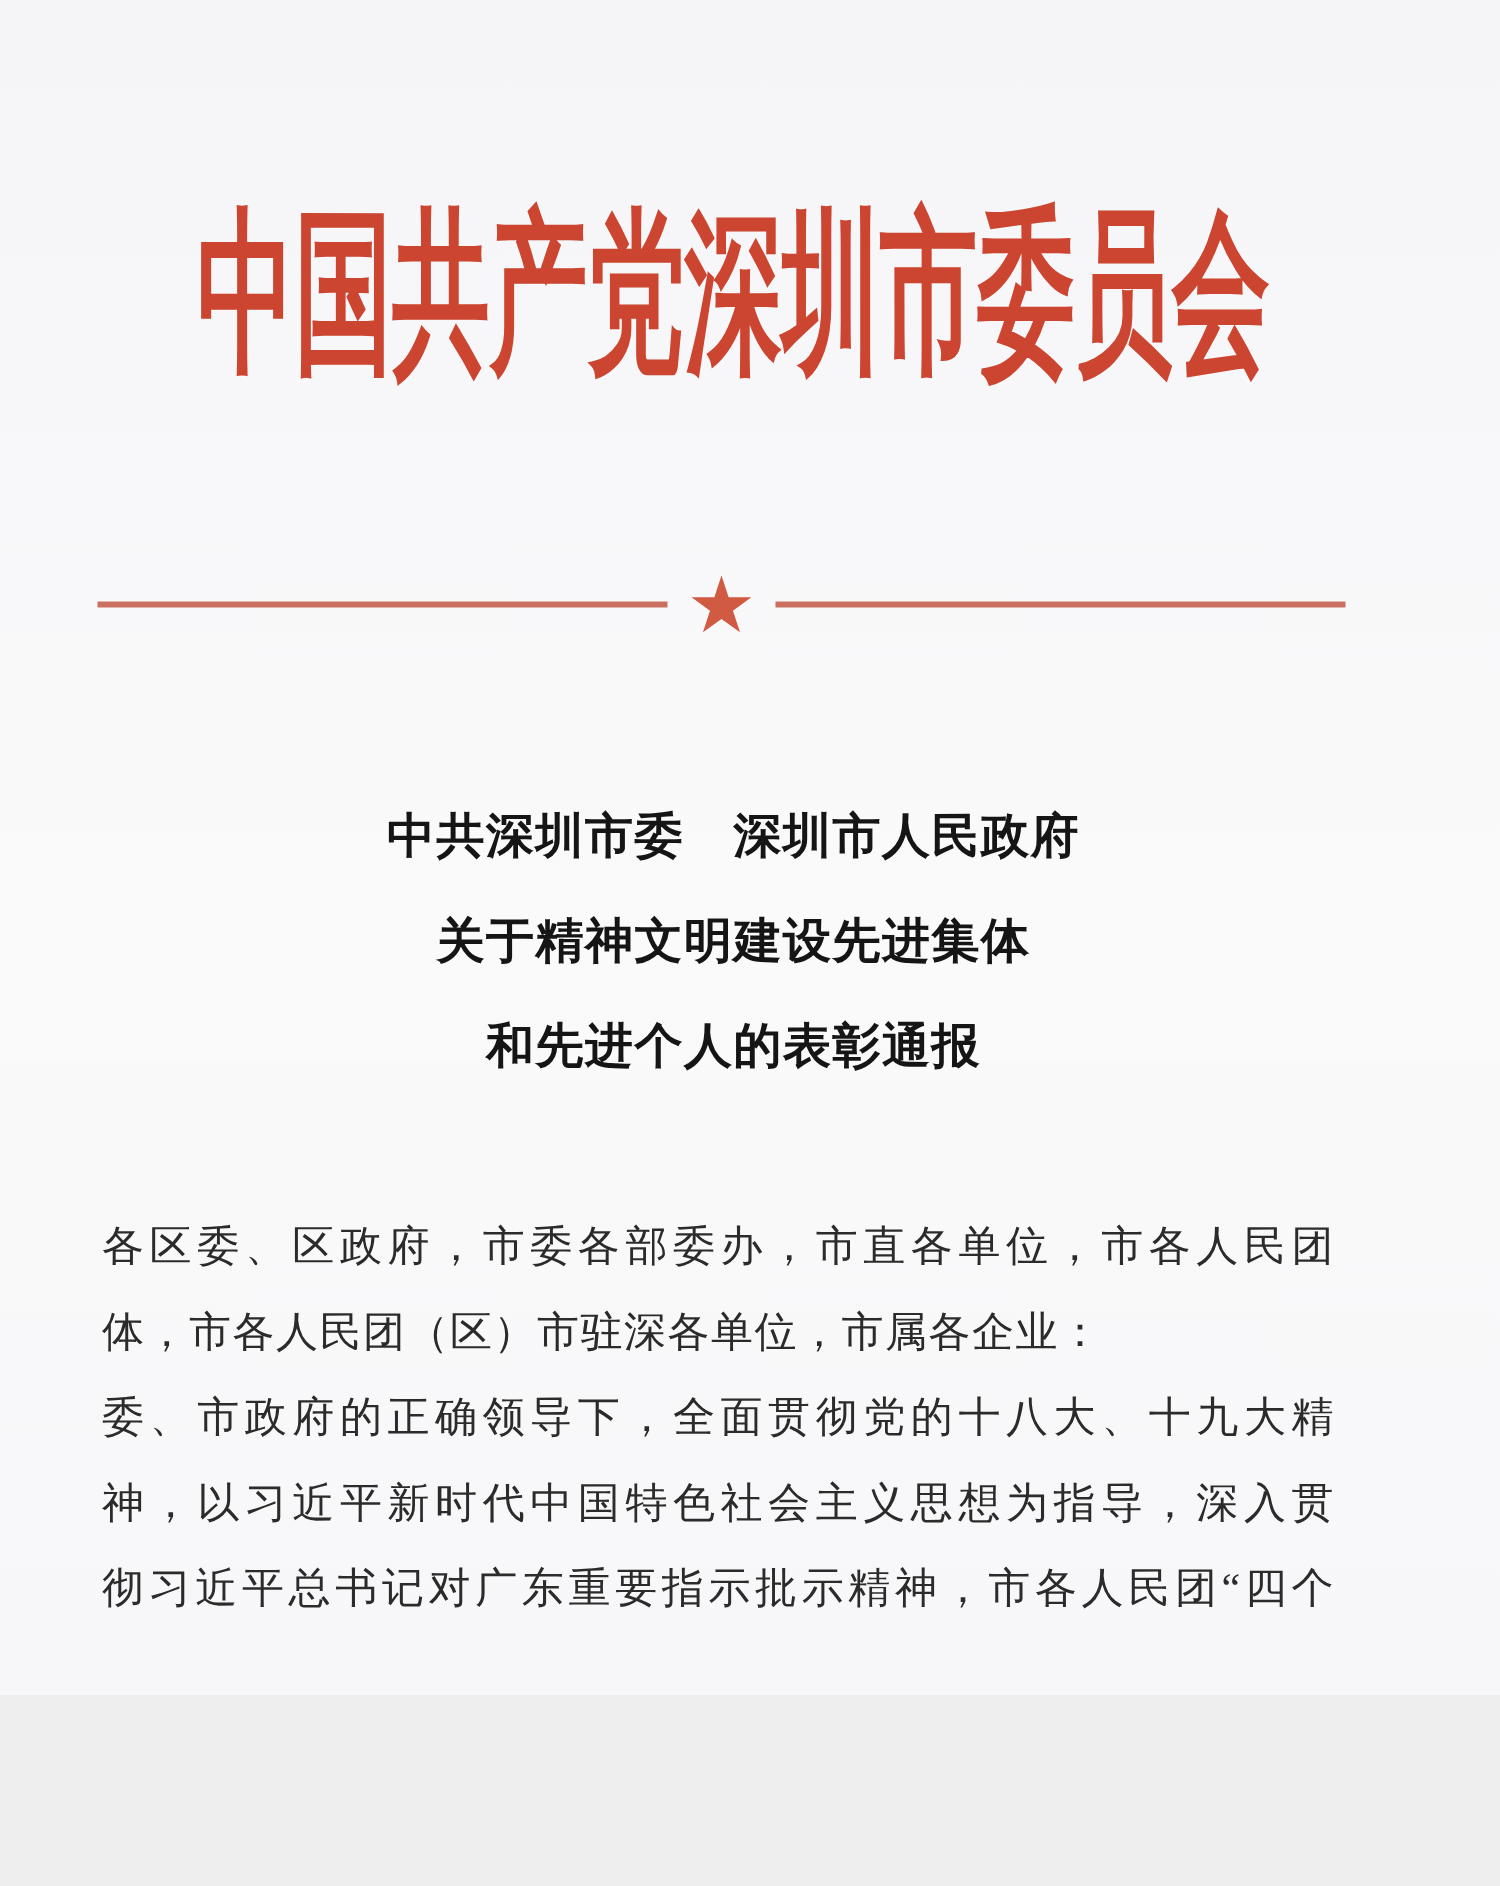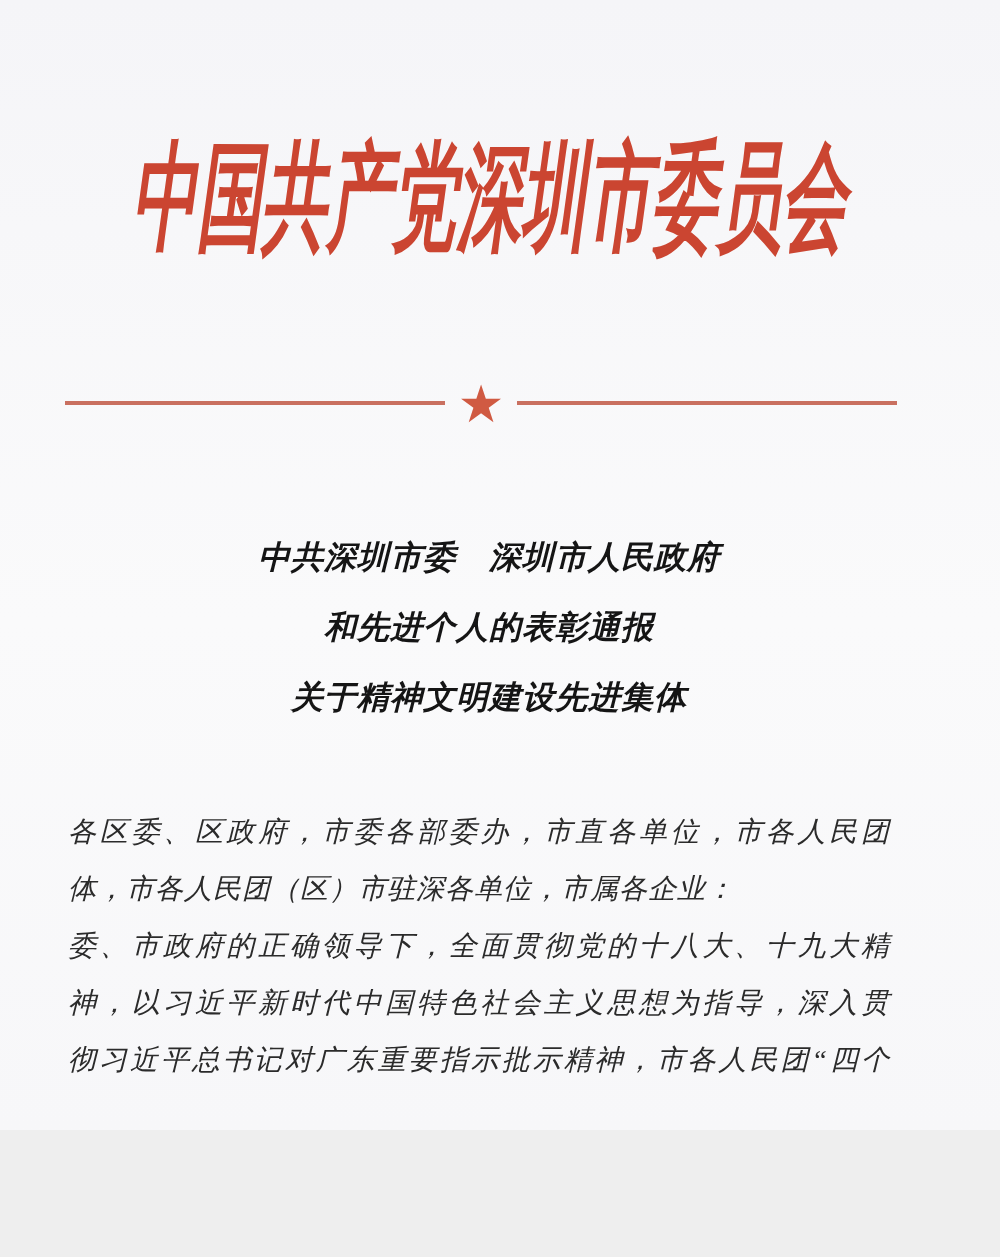--- a/index.html
+++ b/index.html
@@ -14,21 +14,20 @@
   * { margin: 0; padding: 0; box-sizing: border-box; }
   html, body { background: #eee; }
   .page {
     position: relative;
     width: 1000px;
     height: 1130px;
     margin: 0 auto;
     overflow: hidden;
     background: linear-gradient(180deg, #f5f5f8 0%, var(--page-bg) 20%, #fafafb 55%, var(--page-bg) 100%);
     font-family: "Liberation Serif", "DejaVu Serif", serif;
-    font-style: italic;
   }
   
   .issuer {
     position: absolute;
     top: 138px;
     left: 0;
     width: 978px;
     text-align: center;
     font-size: 65px;
     line-height: 66px;
@@ -129,22 +128,22 @@
 
   <div class="issuer">中国共产党深圳市委员会</div>
 
 
   <div class="rule rule-left"></div>
   <div class="star">★</div>
   <div class="rule rule-right"></div>
 
   <div class="doc-title">
     <div class="doc-title-line">中共深圳市委　深圳市人民政府</div>
+    <div class="doc-title-line">关于精神文明建设先进集体</div>
     <div class="doc-title-line">和先进个人的表彰通报</div>
-    <div class="doc-title-line">关于精神文明建设先进集体</div>
   </div>
 
   <div class="body-block">
     <div class="body-line just">各区委、区政府，市委各部委办，市直各单位，市各人民团</div>
     <div class="body-line natural">体，市各人民团（区）市驻深各单位，市属各企业：</div>
     <div class="body-line just">委、市政府的正确领导下，全面贯彻党的十八大、十九大精</div>
     <div class="body-line just">神，以习近平新时代中国特色社会主义思想为指导，深入贯</div>
     <div class="body-line just">彻习近平总书记对广东重要指示批示精神，市各人民团“四个</div>
   </div>
 

